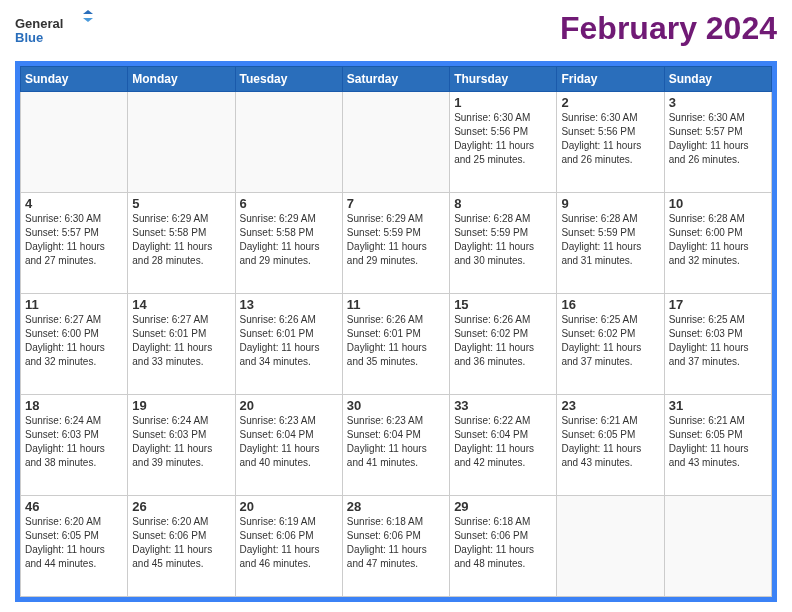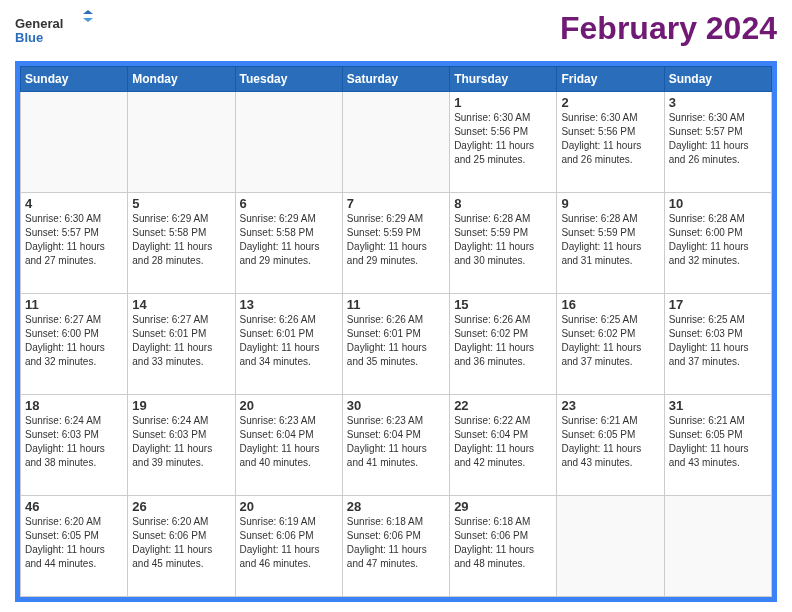--- a/index.html
+++ b/index.html
@@ -206,21 +206,21 @@
             </td>
             <td>
               <div class="day-number">20</div>
               <div class="day-info">Sunrise: 6:23 AM<br>Sunset: 6:04 PM<br>Daylight: 11 hours and 40 minutes.</div>
             </td>
             <td>
               <div class="day-number">30</div>
               <div class="day-info">Sunrise: 6:23 AM<br>Sunset: 6:04 PM<br>Daylight: 11 hours and 41 minutes.</div>
             </td>
             <td>
-              <div class="day-number">22</div>
+              <div class="day-number">33</div>
               <div class="day-info">Sunrise: 6:22 AM<br>Sunset: 6:04 PM<br>Daylight: 11 hours and 42 minutes.</div>
             </td>
             <td>
               <div class="day-number">23</div>
               <div class="day-info">Sunrise: 6:21 AM<br>Sunset: 6:05 PM<br>Daylight: 11 hours and 43 minutes.</div>
             </td>
             <td>
               <div class="day-number">31</div>
               <div class="day-info">Sunrise: 6:21 AM<br>Sunset: 6:05 PM<br>Daylight: 11 hours and 43 minutes.</div>
             </td>

